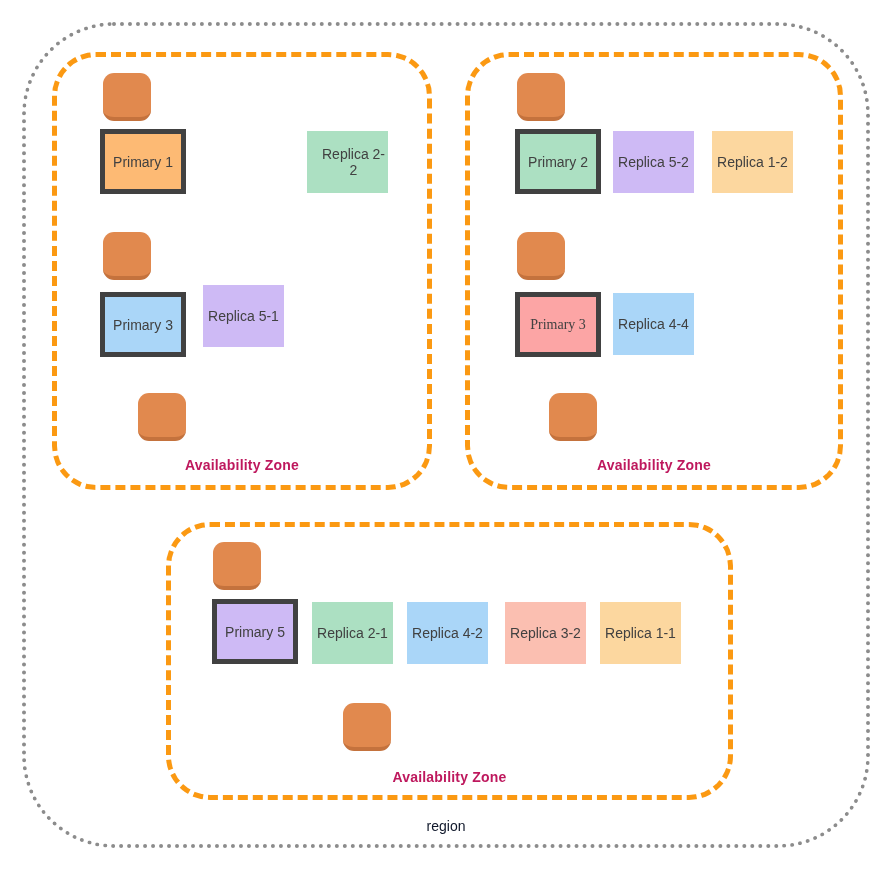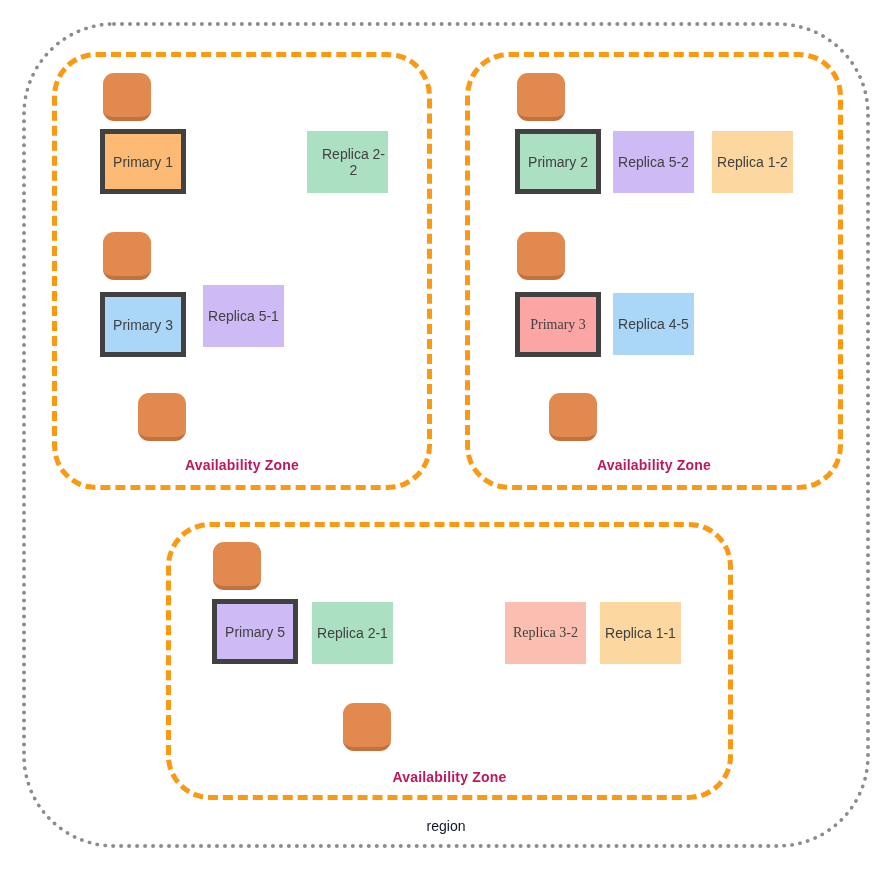--- a/index.html
+++ b/index.html
@@ -55,28 +55,29 @@
     <div class="az-label" style="bottom:12px;">Availability Zone</div>
   </div>
 
   <div class="az" style="left:465px;top:52px;width:378px;height:438px;">
     <div class="inst-icon" style="left:47px;top:16px;"></div>
     <div class="node primary" style="left: 45px; top: 72px; background-color: rgb(172, 224, 194);">Primary 2</div>
     <div class="node replica" style="left: 143px; top: 74px; background-color: rgb(206, 186, 245);">Replica 5-2</div>
     <div class="node replica" style="left: 242px; top: 74px; background-color: rgb(252, 215, 159);">Replica 1-2</div>
     <div class="inst-icon" style="left:47px;top:175px;"></div>
     <div class="node primary" style="left: 45px; top: 235px; background-color: #fca5a5; font-family: Liberation Serif, serif;">Primary 3</div>
-    <div class="node replica" style="left: 143px; top: 236px; background-color: rgb(170, 214, 248);">Replica 4-5</div>
+    <div class="node replica" style="left: 143px; top: 236px; background-color: rgb(170, 214, 248);">Replica 4-4</div>
     <div class="inst-icon" style="left:79px;top:336px;"></div>
     <div class="az-label" style="bottom:12px;">Availability Zone</div>
   </div>
 
   <div class="az" style="left:166px;top:522px;width:567px;height:278px;">
     <div class="inst-icon" style="left:42px;top:15px;"></div>
     <div class="node primary" style="left: 41px; top: 72px; background-color: rgb(206, 186, 245);">Primary 5</div>
     <div class="node replica" style="left: 141px; top: 75px; background-color: rgb(172, 224, 194);">Replica 2-1</div>
-    <div class="node replica" style="left: 334px; top: 75px; background-color: rgb(251, 191, 177); font-family: Liberation Serif, serif;">Replica 3-2</div>
+    <div class="node replica" style="left: 236px; top: 75px; background-color: rgb(170, 214, 248);">Replica 4-2</div>
+    <div class="node replica" style="left: 334px; top: 75px; background-color: rgb(251, 191, 177);">Replica 3-2</div>
     <div class="node replica" style="left: 429px; top: 75px; background-color: rgb(252, 215, 159);">Replica 1-1</div>
     <div class="inst-icon" style="left:172px;top:176px;"></div>
     <div class="az-label" style="bottom:10px;">Availability Zone</div>
   </div>
 
 </div>
 
 </body></html>

